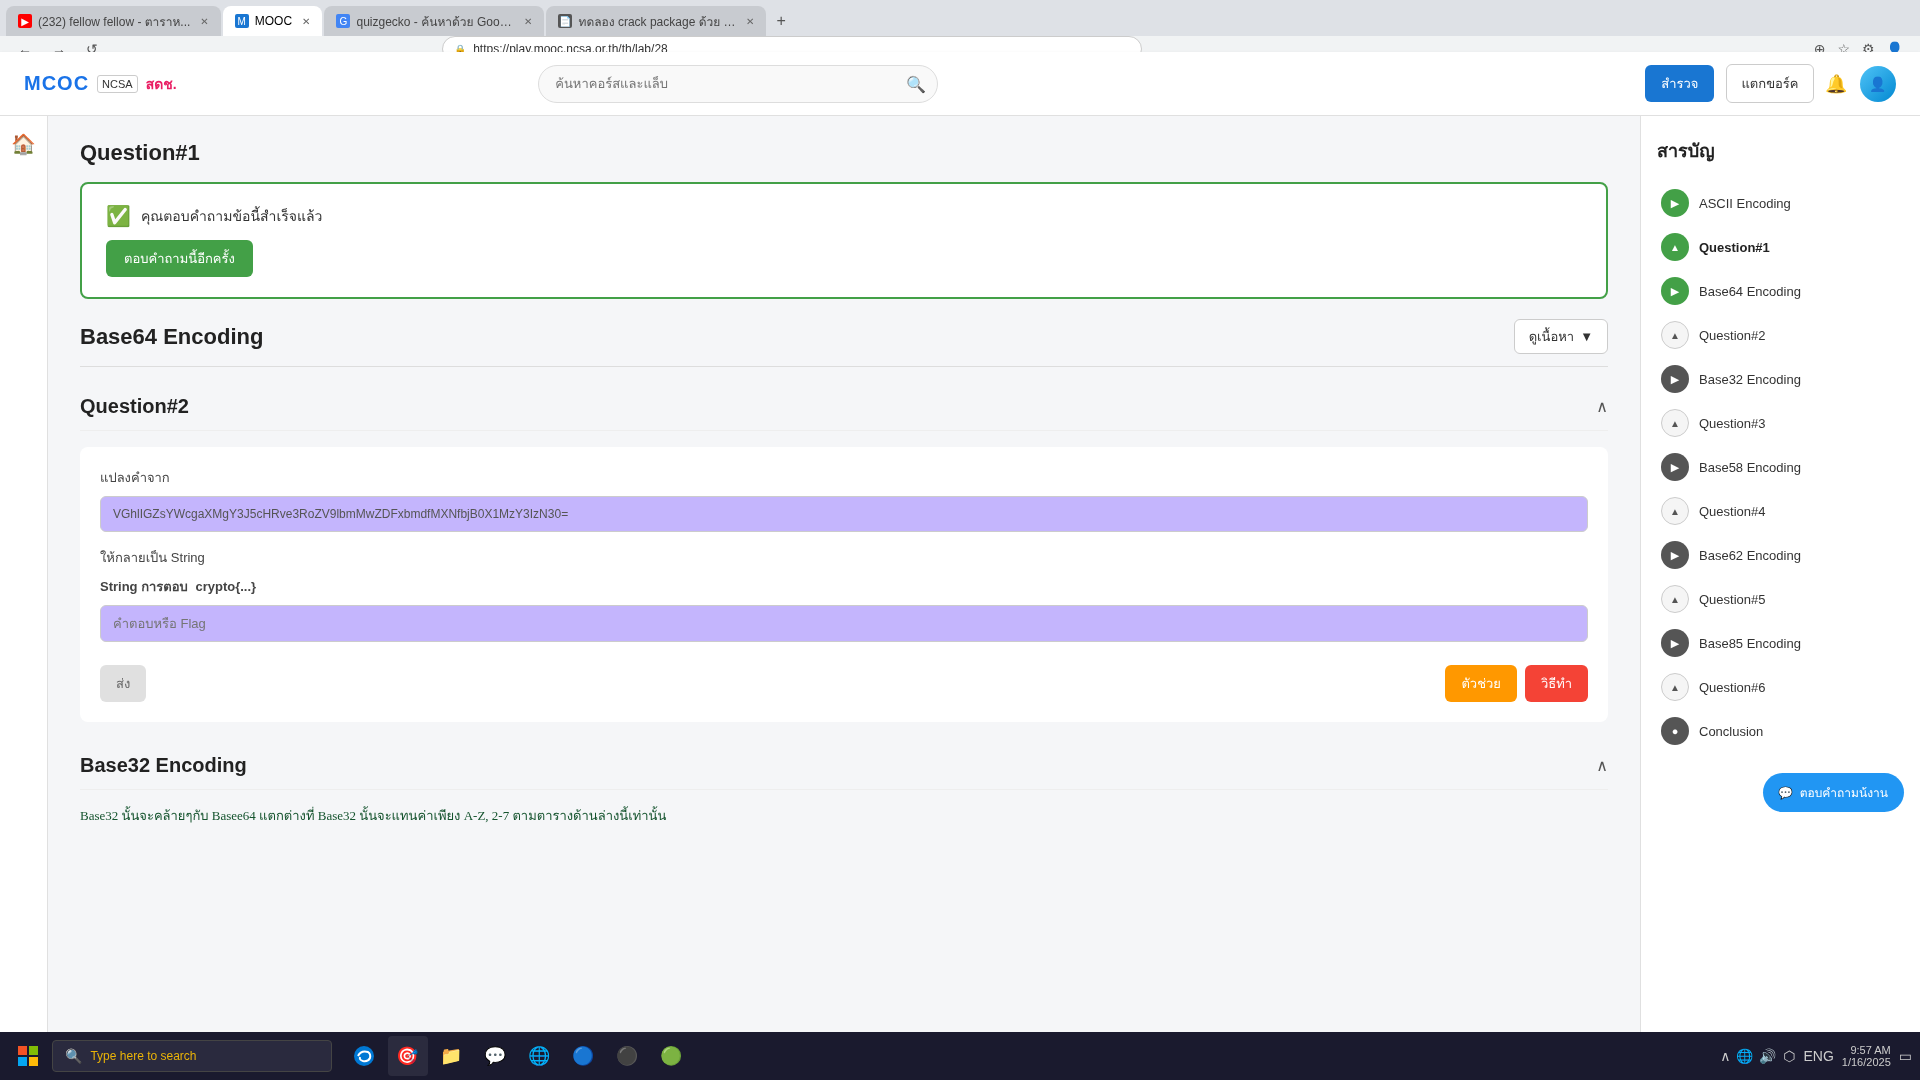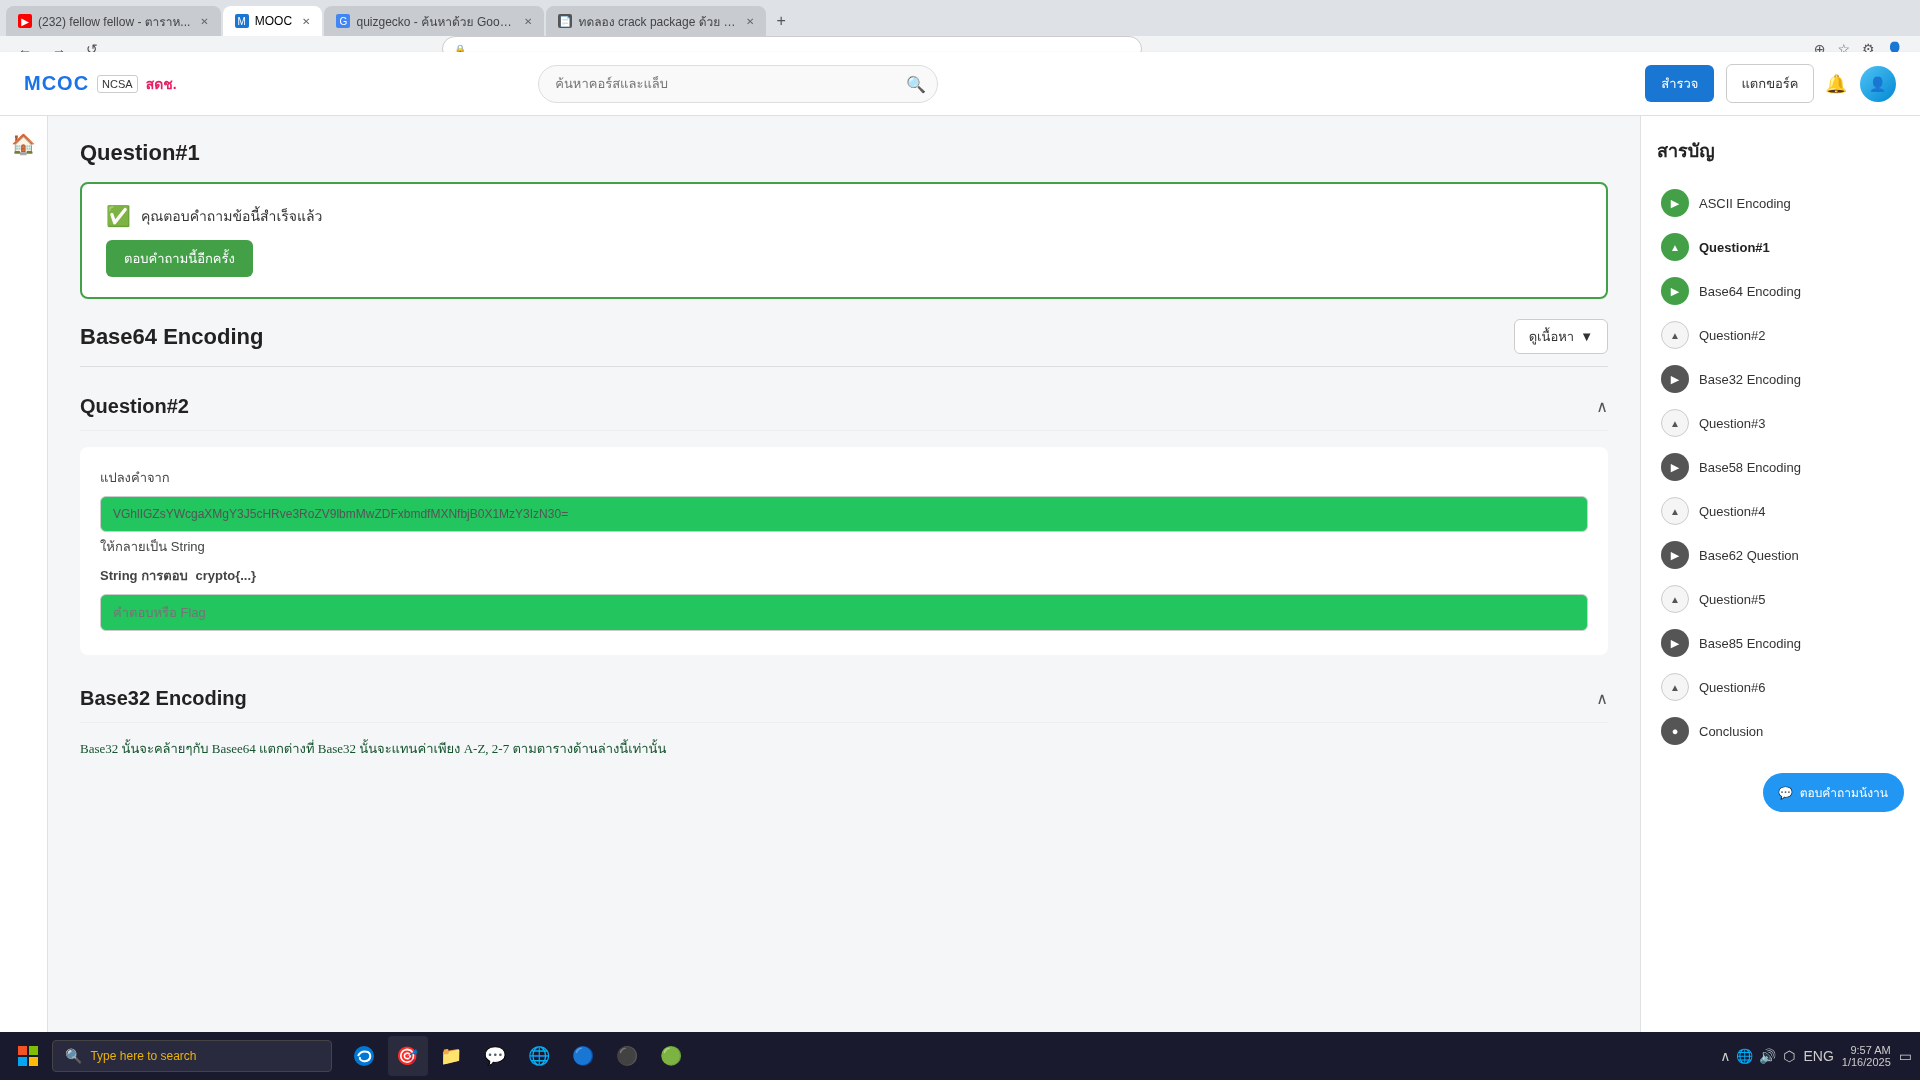--- a/index.html
+++ b/index.html
@@ -71,21 +71,21 @@
     .section-divider { border: none; border-top: 1px solid #ddd; margin: 12px 0 16px 0; }
     .btn-view-content { background: #fff; border: 1px solid #ccc; border-radius: 6px; padding: 6px 14px; font-size: 13px; cursor: pointer; color: #333; display: flex; align-items: center; gap: 6px; }
 
     .question-header { display: flex; align-items: center; justify-content: space-between; padding: 12px 0; border-bottom: 1px solid #eee; margin-bottom: 16px; }
     .question-title { font-size: 20px; font-weight: 700; color: #222; }
     .chevron-btn { background: none; border: none; cursor: pointer; font-size: 16px; color: #555; }
 
     .form-area { background: #fff; border-radius: 8px; padding: 20px; margin-bottom: 8px; }
     .form-label { font-size: 13px; color: #444; margin-bottom: 8px; }
     .form-label.bold { font-weight: 600; }
-    .form-input { width: 100%; border: 1px solid #ccc; border-radius: 6px; padding: 10px 12px; font-size: 13px; color: #333; background: #22c55e; margin-bottom: 4px; outline: none; }
+    .form-input { width: 100%; border: 1px solid #ccc; border-radius: 6px; padding: 10px 12px; font-size: 13px; color: #333; background: #c4b5fd; margin-bottom: 15px; outline: none; }
     .form-actions { display: flex; align-items: center; justify-content: space-between; margin-top: 8px; }
     .btn-send { background: #e0e0e0; color: #666; border: none; border-radius: 6px; padding: 8px 16px; font-size: 13px; cursor: pointer; }
     .btn-group { display: flex; gap: 8px; }
     .btn-hint { background: #ff9800; color: #fff; border: none; border-radius: 6px; padding: 8px 16px; font-size: 13px; cursor: pointer; }
     .btn-method { background: #f44336; color: #fff; border: none; border-radius: 6px; padding: 8px 16px; font-size: 13px; cursor: pointer; }
 
     .base32-section { margin-top: 8px; }
     .base32-text { font-size: 13px; color: #14532d; line-height: 1.6; font-family: Liberation Serif, serif; }
 
     
@@ -134,20 +134,21 @@
       <span class="tab-close">✕</span>
     </div>
     <button class="tab-new">+</button>
   </div>
   <div class="address-bar">
     <button class="nav-btn">←</button>
     <button class="nav-btn">→</button>
     <button class="nav-btn">↺</button>
     <div class="url-box">
       <span class="url-icon">🔒</span>
+      <span class="url-text">https://play.mooc.ncsa.or.th/th/lab/28</span>
     </div>
     <div class="address-actions">
       <button class="addr-action-btn">⊕</button>
       <button class="addr-action-btn">☆</button>
       <button class="addr-action-btn">⚙</button>
       <button class="addr-action-btn">👤</button>
     </div>
   </div>
 </div>
 
@@ -209,20 +210,27 @@
 
         <div class="form-area">
           <p class="form-label">แปลงคำจาก</p>
           <input class="form-input" type="text" style="font-size: 12px; color: rgb(85, 85, 85);" value="VGhlIGZsYWcgaXMgY3J5cHRve3RoZV9lbmMwZDFxbmdfMXNfbjB0X1MzY3IzN30=">
           <p class="form-label">ให้กลายเป็น String</p>
           <p class="form-label bold">
             <span>String การตอบ</span>
             <span style="margin-left:4px;">crypto{...}</span>
           </p>
           <input class="form-input" type="text" placeholder="คำตอบหรือ Flag" style="">
+          <div class="form-actions">
+            <button class="btn-send">ส่ง</button>
+            <div class="btn-group">
+              <button class="btn-hint">ตัวช่วย</button>
+              <button class="btn-method">วิธีทำ</button>
+            </div>
+          </div>
         </div>
       </div>
 
       <div class="base32-section" style="margin-top:20px;">
         <div class="question-header">
           <h2 class="question-title">Base32 Encoding</h2>
           <button class="chevron-btn">∧</button>
         </div>
         <p class="base32-text">Base32 นั้นจะคล้ายๆกับ Basee64 แตกต่างที่ Base32 นั้นจะแทนค่าเพียง A-Z, 2-7 ตามตารางด้านล่างนี้เท่านั้น</p>
       </div>
@@ -267,21 +275,21 @@
         <span class="toc-label">Base58 Encoding</span>
       </div>
 
       <div class="toc-item">
         <div class="toc-item-icon" style="background:#f5f5f5; border:1px solid #ccc; color:#555; font-size:10px; display:flex;align-items:center;justify-content:center;">▲</div>
         <span class="toc-label">Question#4</span>
       </div>
 
       <div class="toc-item">
         <div class="toc-item-icon" style="background:#555; color:#fff; font-size:11px; display:flex;align-items:center;justify-content:center;">▶</div>
-        <span class="toc-label">Base62 Question</span>
+        <span class="toc-label">Base62 Encoding</span>
       </div>
 
       <div class="toc-item">
         <div class="toc-item-icon" style="background:#f5f5f5; border:1px solid #ccc; color:#555; font-size:10px; display:flex;align-items:center;justify-content:center;">▲</div>
         <span class="toc-label">Question#5</span>
       </div>
 
       <div class="toc-item">
         <div class="toc-item-icon" style="background:#555; color:#fff; font-size:11px; display:flex;align-items:center;justify-content:center;">▶</div>
         <span class="toc-label">Base85 Encoding</span>

